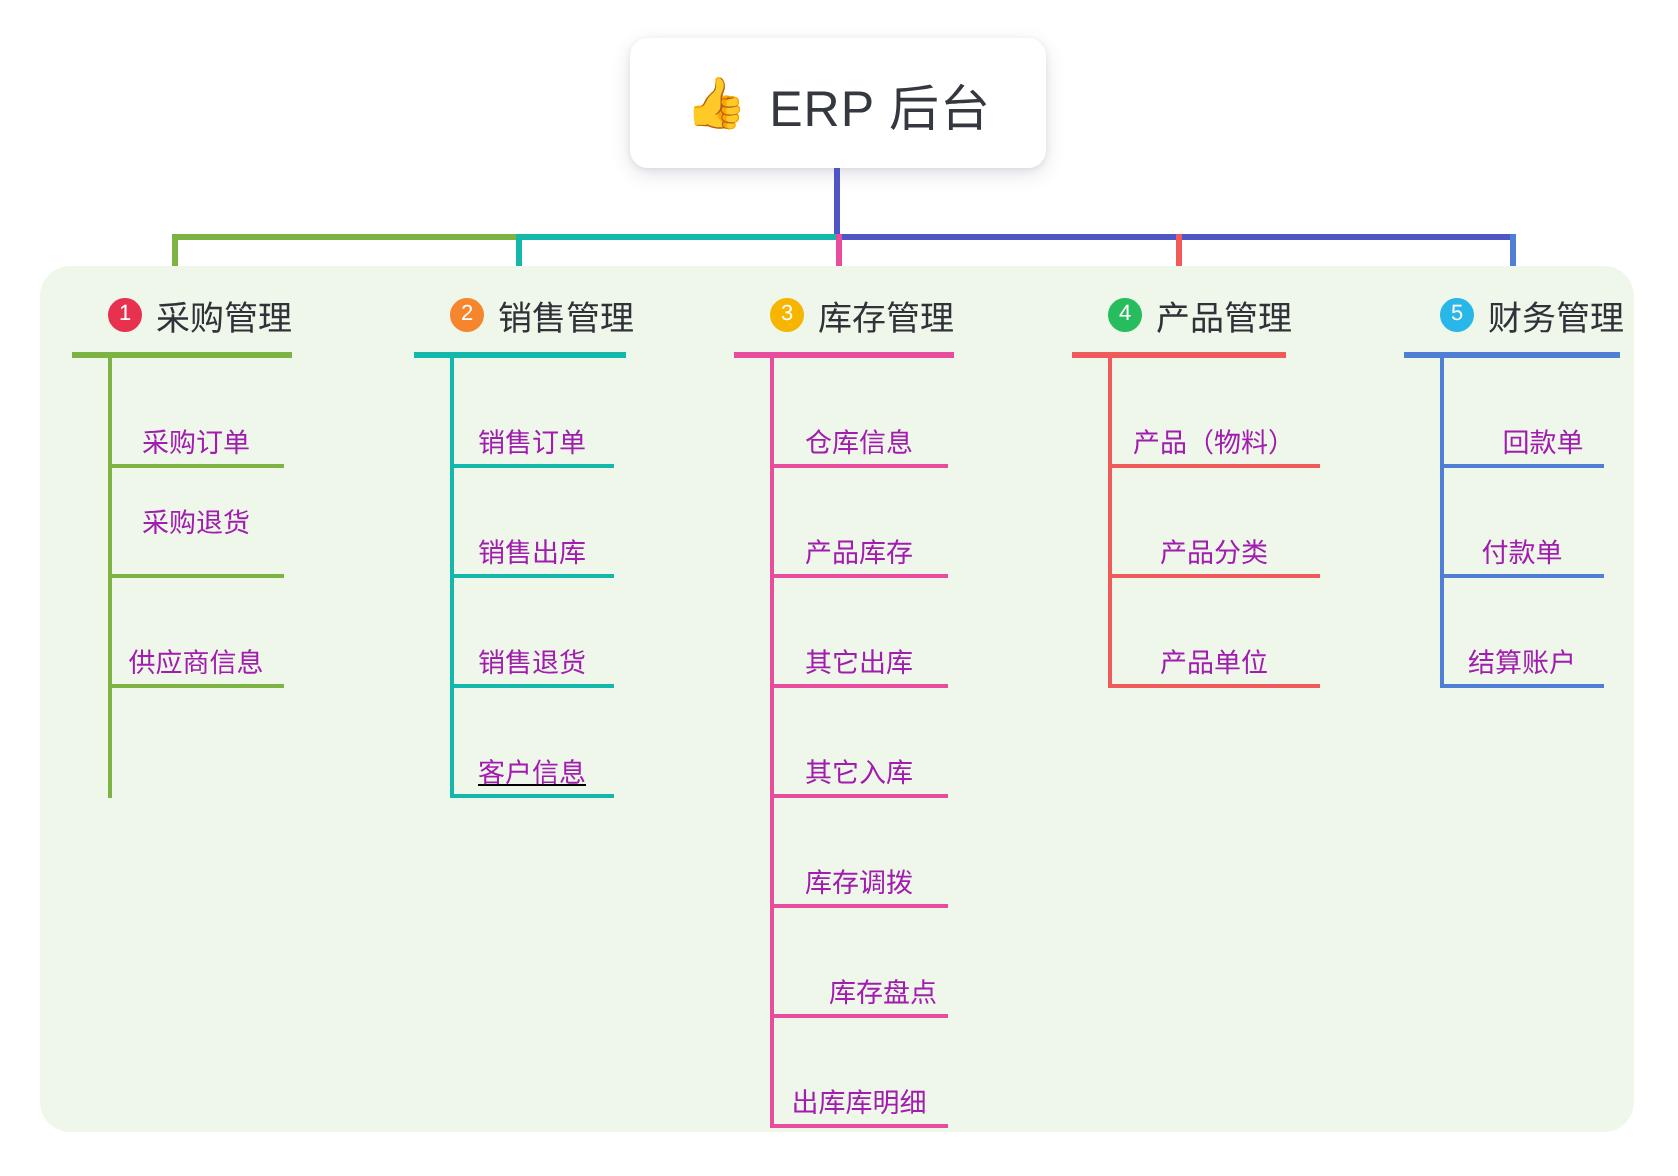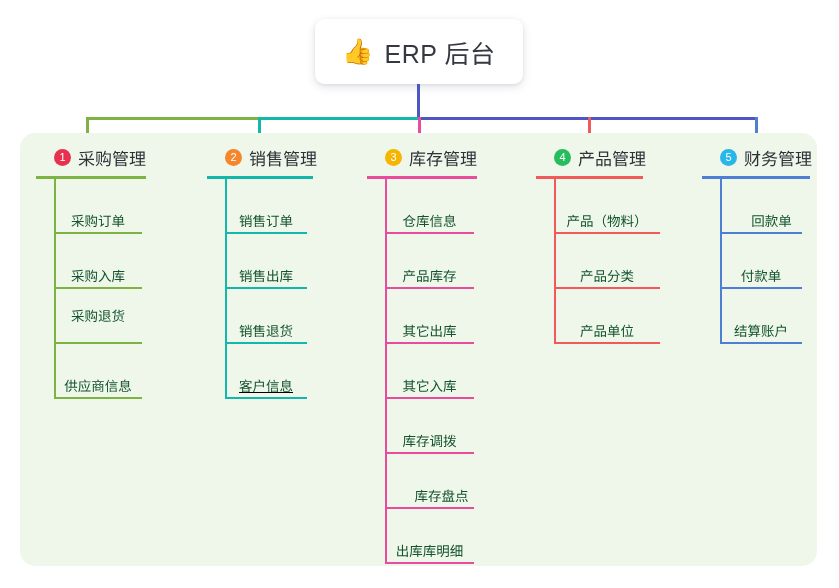--- a/index.html
+++ b/index.html
@@ -132,21 +132,21 @@
     position: relative;
     height: 55px;
     box-sizing: border-box;
     display: flex;
     align-items: flex-end;
     justify-content: center;
     padding-bottom: 4px;
   }
   .leaf-text {
     font-size: 13.5px;
-    color: #14532d;
+    color: #a21caf;
     white-space: nowrap;
   }
   .leaf-rule {
     position: absolute;
     left: 0;
     bottom: 0;
     height: 2px;
     width: 100%;
   }
 </style>
@@ -181,24 +181,20 @@
           <span class="badge" style="background: rgb(232, 49, 79);">1</span>
           <span class="col-title">采购管理</span>
         </div>
         <div class="head-rule" style="width: 110px; background: rgb(124, 179, 66);"></div>
         <div class="leaves" style="width: 106px;">
           <div class="spine" style="background: rgb(124, 179, 66); height: 220px;"></div>
           <div class="leaf" style="width: 88px;">
             <span class="leaf-text">采购订单</span>
             <div class="leaf-rule" style="background: rgb(124, 179, 66);"></div>
           </div>
-          <div class="leaf" style="width: 88px;">
-            <span class="leaf-text">采购入库</span>
-            <div class="leaf-rule" style="background: rgb(124, 179, 66);"></div>
-          </div>
           <div class="leaf" style="width: 88px; align-items: center;">
             <span class="leaf-text">采购退货</span>
             <div class="leaf-rule" style="background: rgb(124, 179, 66);"></div>
           </div>
           <div class="leaf" style="width: 88px;">
             <span class="leaf-text">供应商信息</span>
             <div class="leaf-rule" style="background: rgb(124, 179, 66);"></div>
           </div>
         </div>
       </div>

